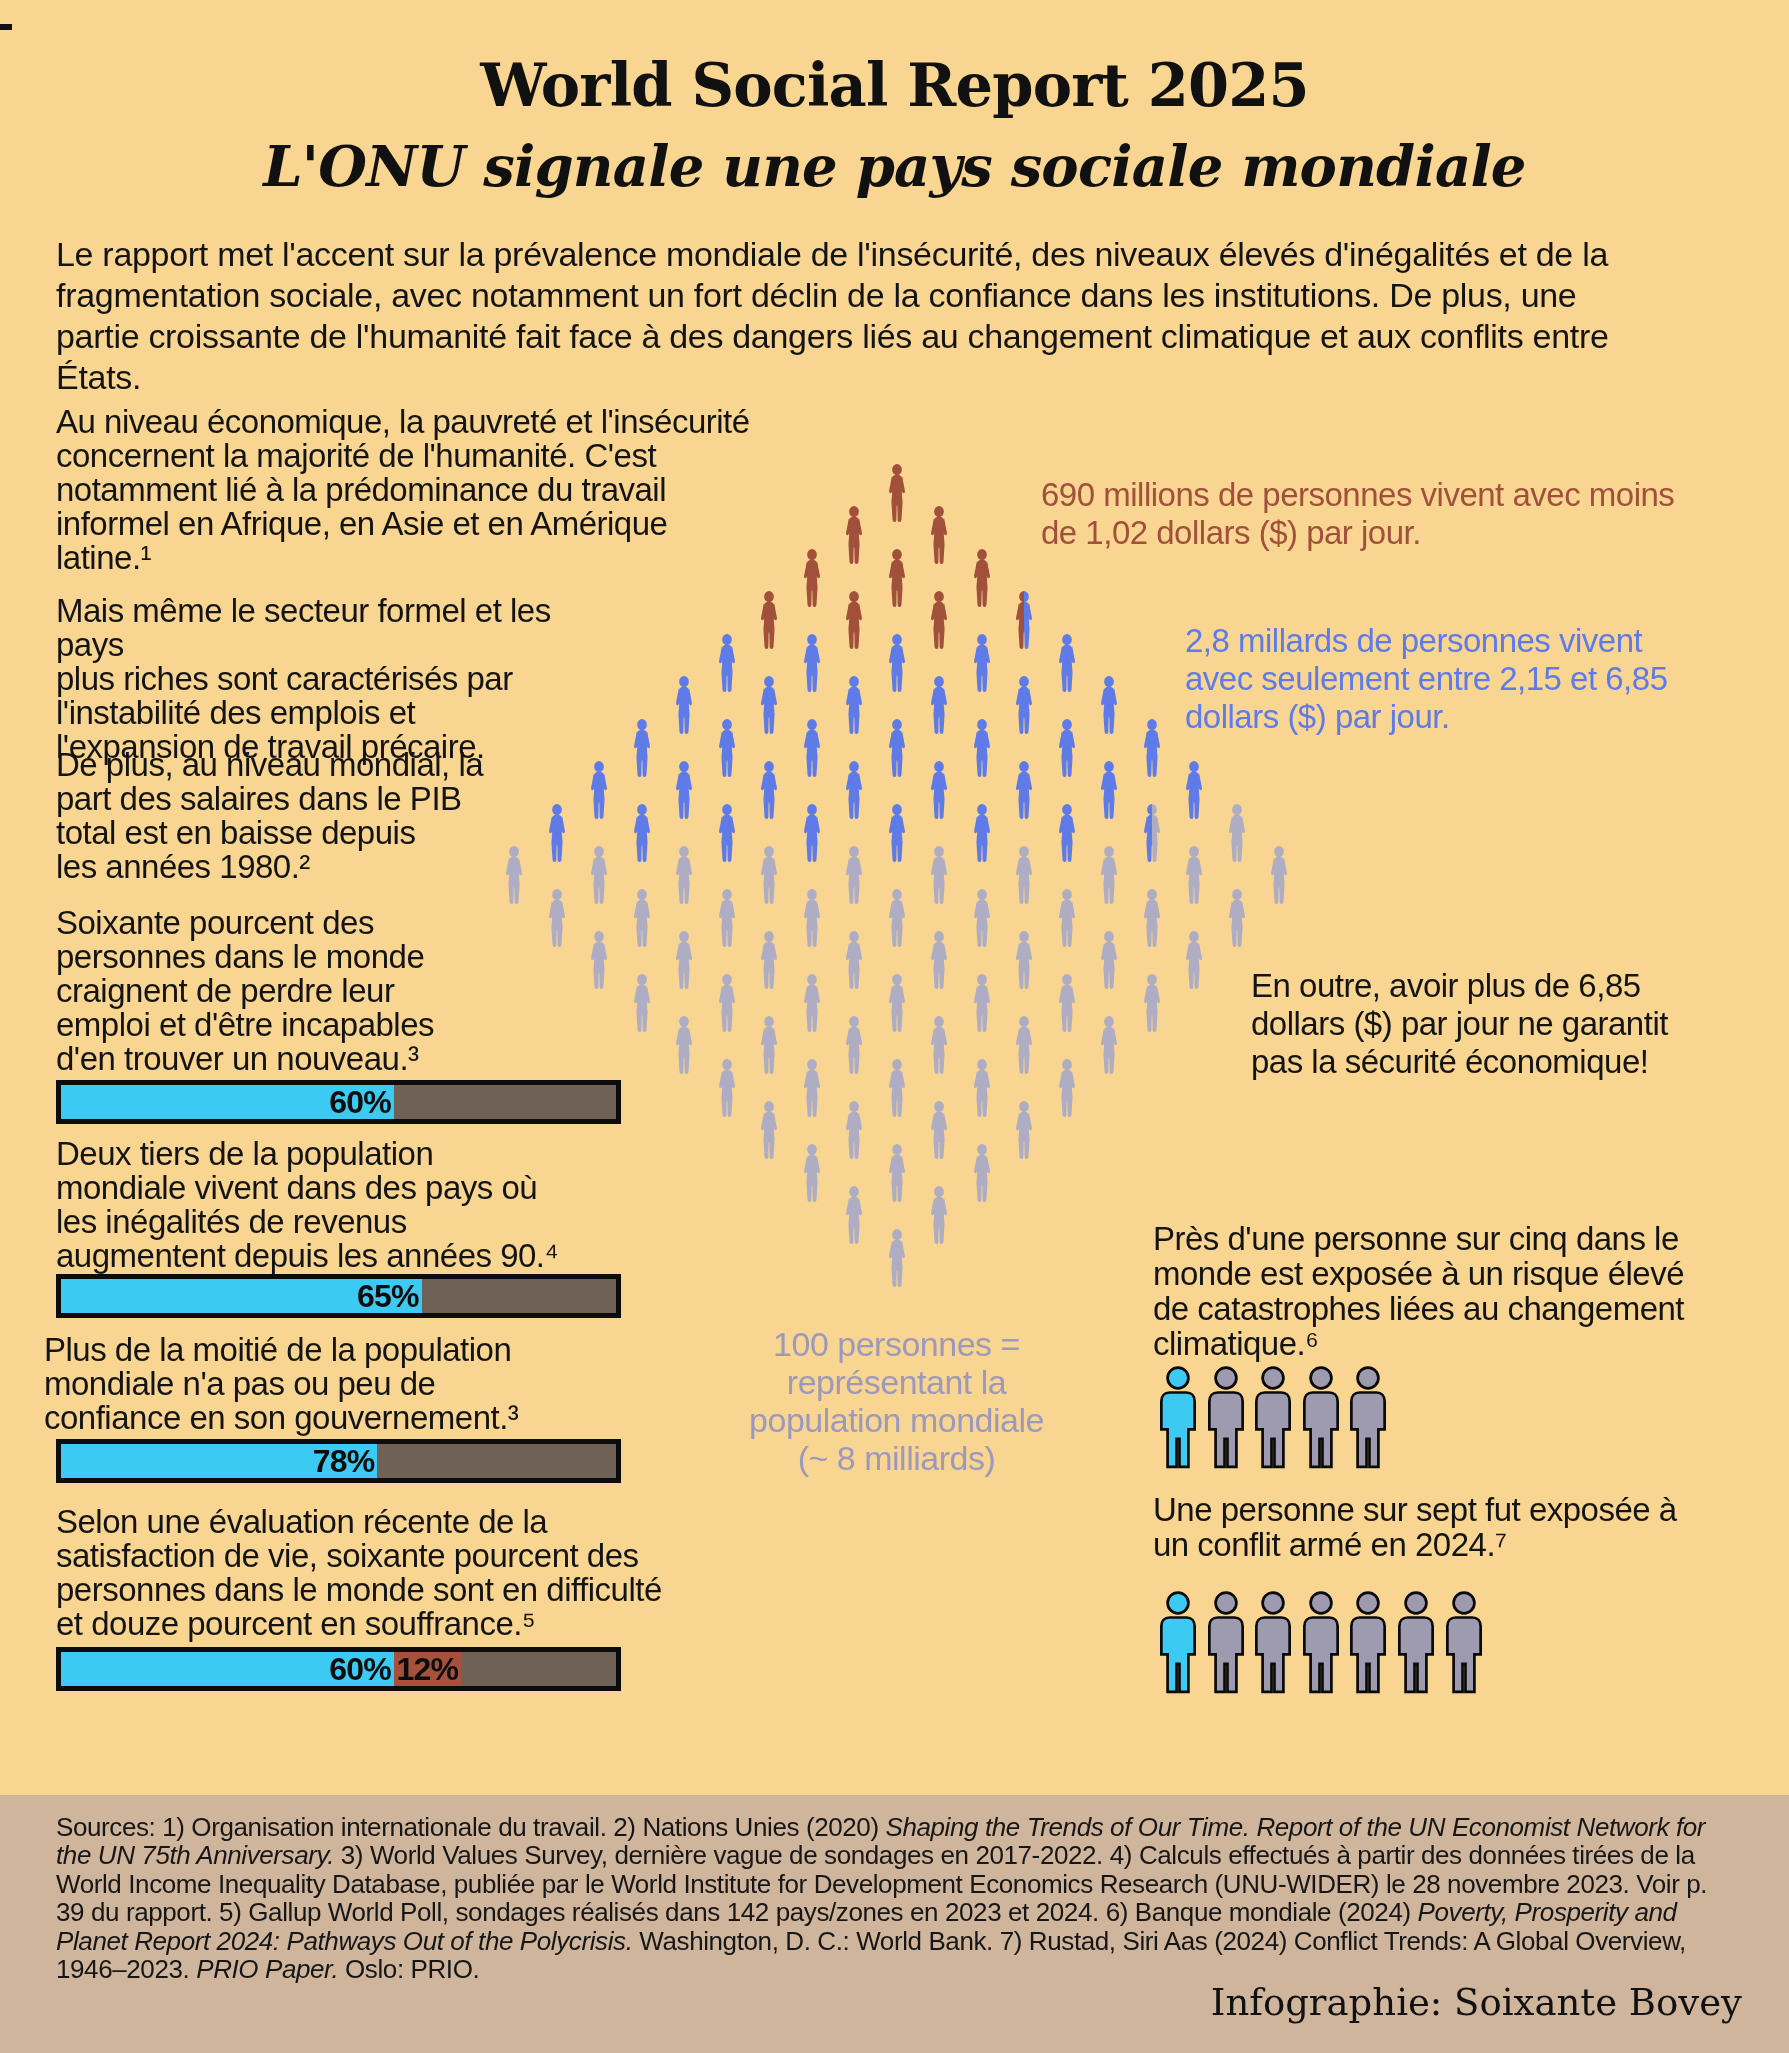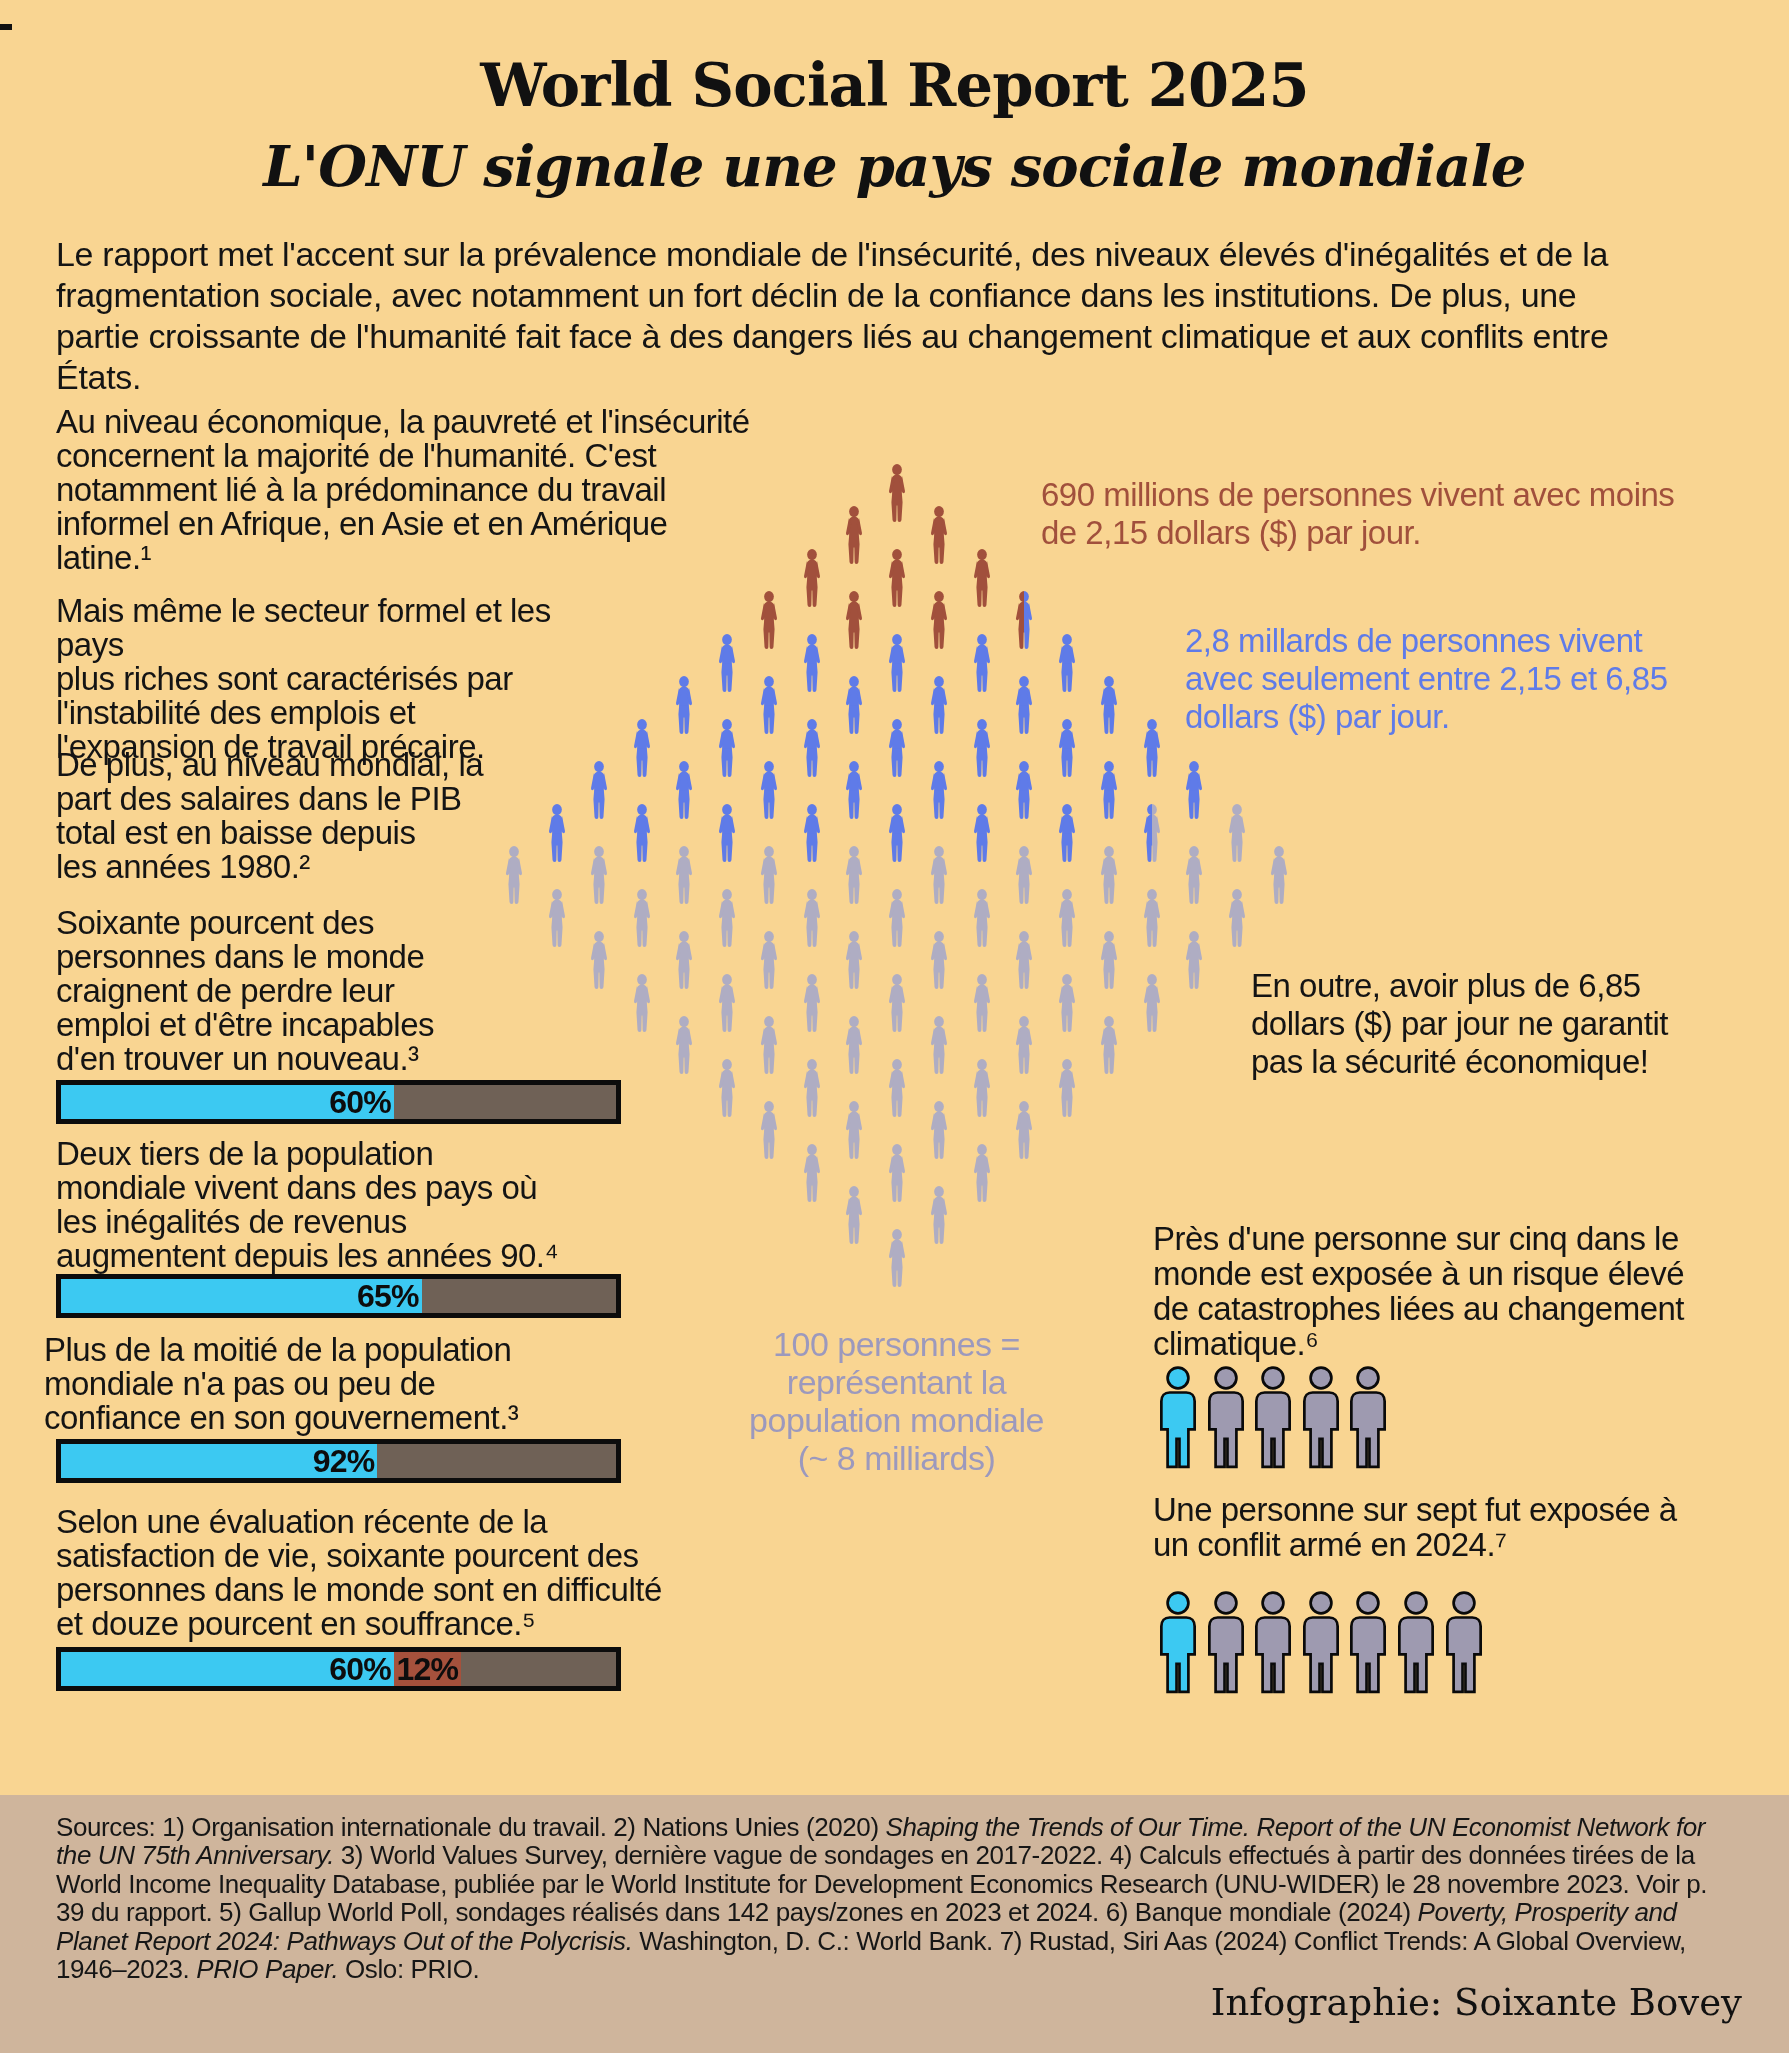--- a/index.html
+++ b/index.html
@@ -616,36 +616,36 @@
     <div class="seg seg-track" style="width: 40%;"></div>
   </div>
 <div class="bar" style="top:1274px">
     <div class="seg seg-fill" style="width: 65%;">
       <span class="seg-label">65%</span>
     </div>
     <div class="seg seg-track" style="width: 35%;"></div>
   </div>
 <div class="bar" style="top:1439px">
     <div class="seg seg-fill" style="width: 57%;">
-      <span class="seg-label">92%</span>
+      <span class="seg-label">78%</span>
     </div>
     <div class="seg seg-track" style="width: 43%;"></div>
   </div>
 <div class="bar" style="top:1647px">
     <div class="seg seg-fill" style="width: 60%;">
       <span class="seg-label">60%</span>
     </div>
     <div class="seg seg-accent" style="width: 12%;">
       <span class="seg-label">12%</span>
     </div>
     <div class="seg seg-track" style="width: 28%;"></div>
   </div>
 
 <div class="abs para red-callout" style="left:1041px;top:476px;width:738px;line-height:38px">690 millions de personnes vivent avec moins
-de 2,15 dollars ($) par jour.</div>
+de 1,02 dollars ($) par jour.</div>
 <div class="abs para blue-callout" style="left:1185px;top:622px;width:561px;line-height:38px">2,8 millards de personnes vivent
 avec  seulement entre 2,15 et 6,85
 dollars ($) par jour.</div>
 <div class="abs para" style="left:1251px;top:967px;width:529px;line-height:38px">En outre, avoir plus de 6,85
 dollars ($) par jour ne garantit
 pas la sécurité économique!</div>
 <div class="abs para" style="left:1153px;top:1221px;width:626px;line-height:35px">Près d'une personne sur cinq dans le
 monde est exposée à un risque élevé
 de catastrophes liées au changement
 climatique.⁶</div>

